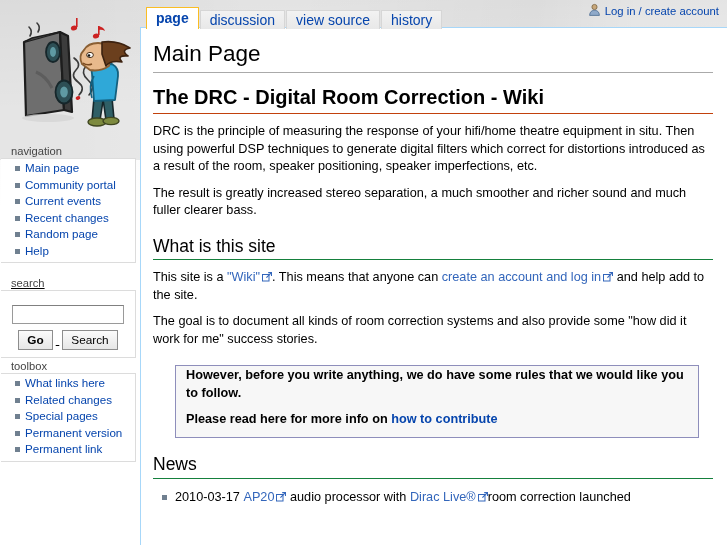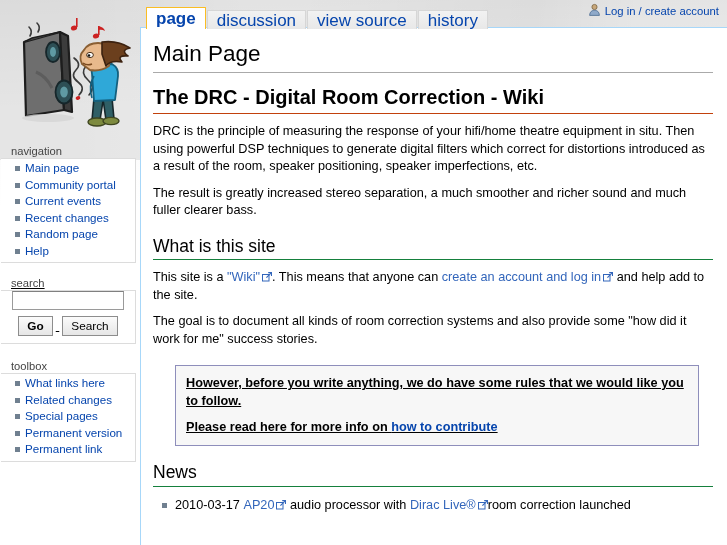--- a/index.html
+++ b/index.html
@@ -73,21 +73,21 @@
     width: 5px; height: 5px;
     background: #708090;
   }
   .pbody li a {
     color: #0645ad;
     text-decoration: none;
     white-space: nowrap;
   }
 
   
-  #search-portlet .pbody { padding: 0 0 7px 0; }
+  #search-portlet .pbody { padding: 14px 0 7px 0; }
   #search-input {
     display: block;
     width: 112px; height: 19px;
     margin: 0 auto 6px auto;
     border: 1px solid #9a9a9a;
     border-top-color: #808080;
     background: #fff;
     font-family: "Liberation Sans", sans-serif;
     font-size: 11.5px;
     padding: 1px 3px;
@@ -112,21 +112,21 @@
     display: flex;
     align-items: flex-end;
     z-index: 4;
   }
   .tab {
     position: relative;
     height: 19px;
     line-height: 19px;
     padding: 0 9px;
     margin-right: 1px;
-    font-size: 17px;
+    font-size: 14px;
     color: #0645ad;
     background: linear-gradient(180deg,#f2f2f2 0%, #e8e8e8 100%);
     border: 1px solid #d6d6d6;
     border-bottom: none;
     border-top-left-radius: 1px; border-top-right-radius: 1px;
     text-decoration: none;
     white-space: nowrap;
     cursor: pointer;
   }
   .tab.selected {
@@ -204,22 +204,21 @@
     position: relative;
     top: 1px;
   }
 
   
   #notice-box {
     margin: 17px 0 0 22px;
     width: 524px;
     border: 1px solid #8e8ebb;
     background: #f7f7f7;
-    padding: 8px 10px 9px 10px;
-    text-decoration: underline;
+    padding: 0 10px 9px 10px;
   }
   #notice-box p {
     margin: 0;
     font-weight: bold;
     font-size: 12.7px;
     line-height: 18px;
   }
   #notice-box p.second { margin-top: 8px; }
   #notice-box a { color: #0645ad; text-decoration: none; font-weight: bold; }
 

